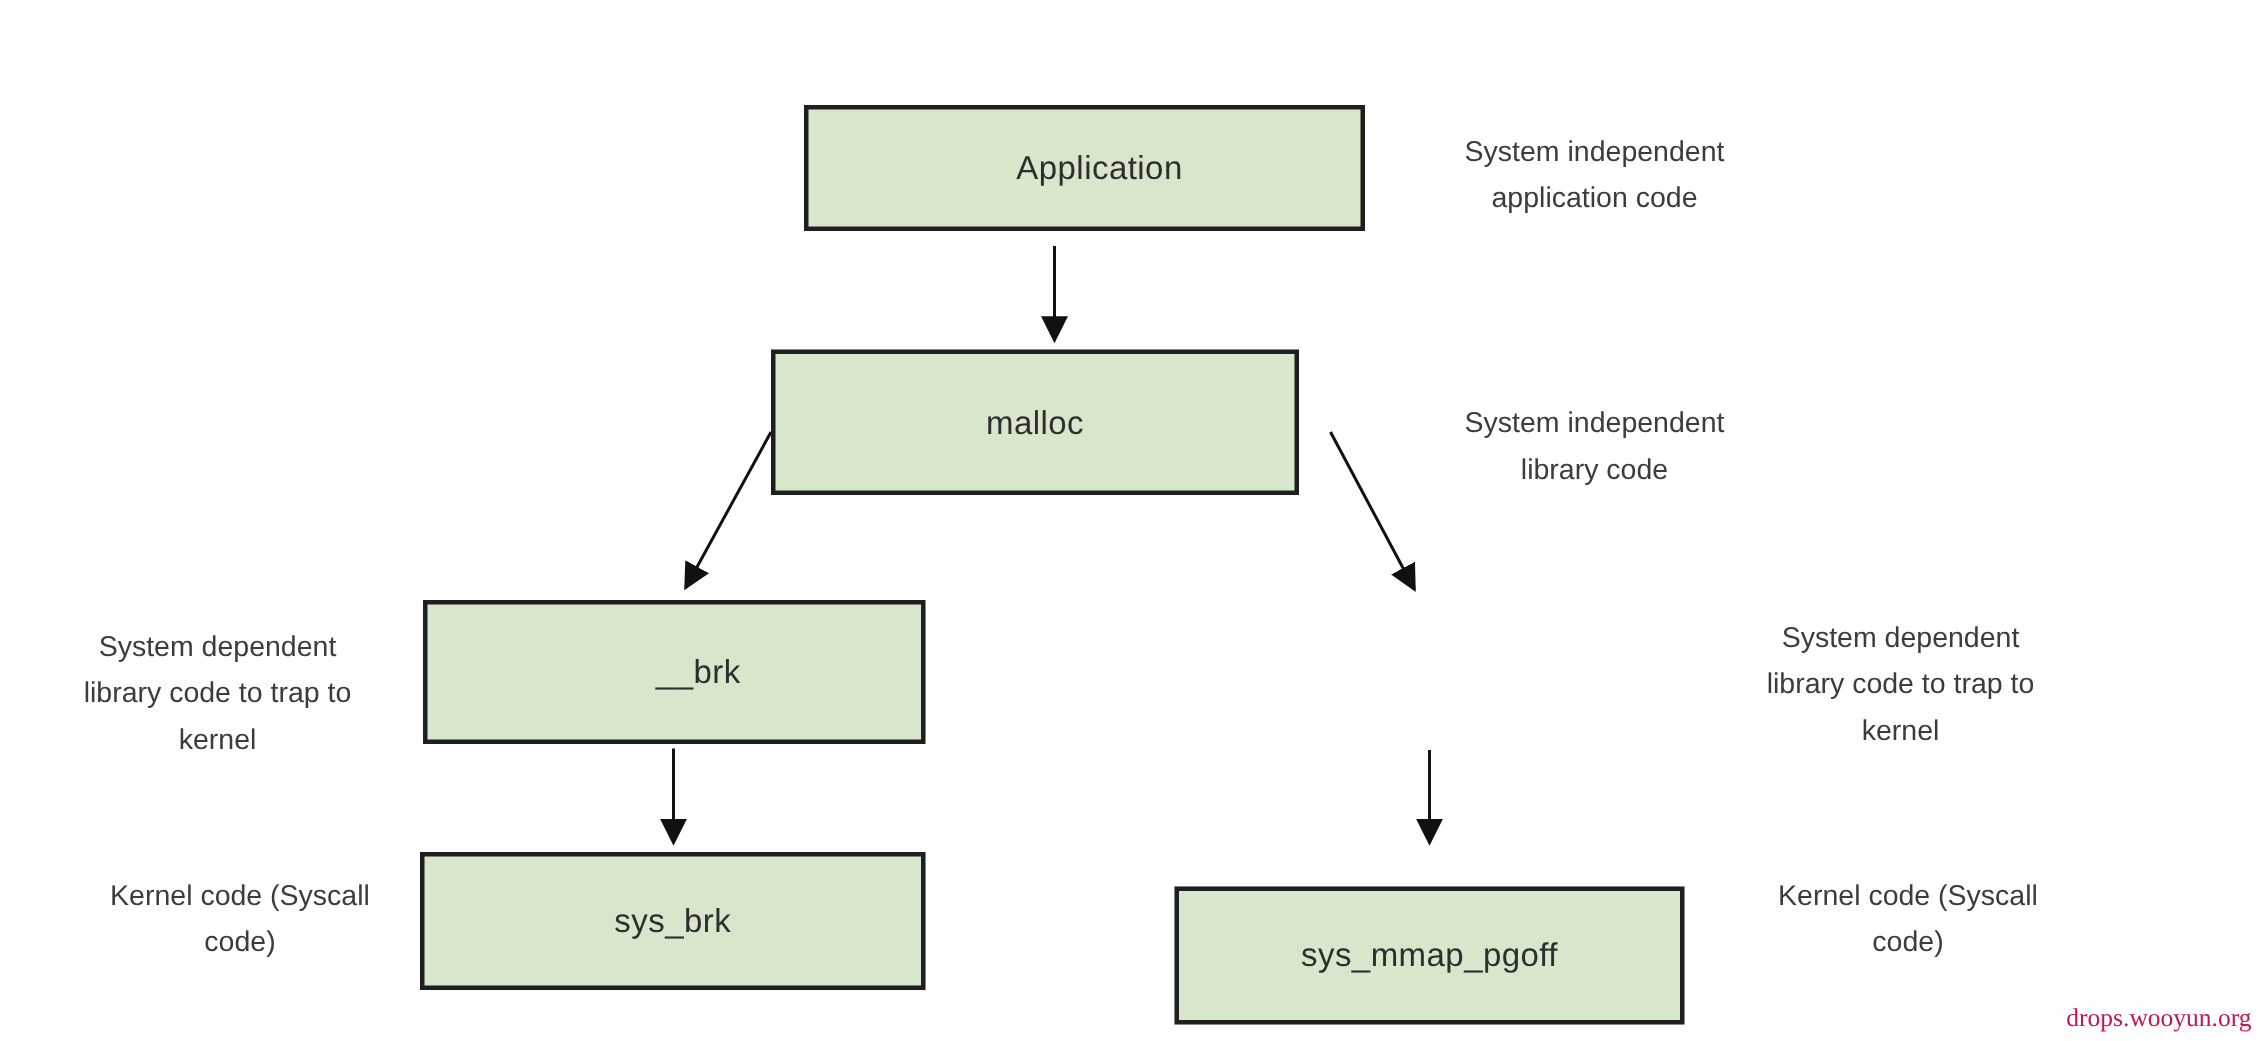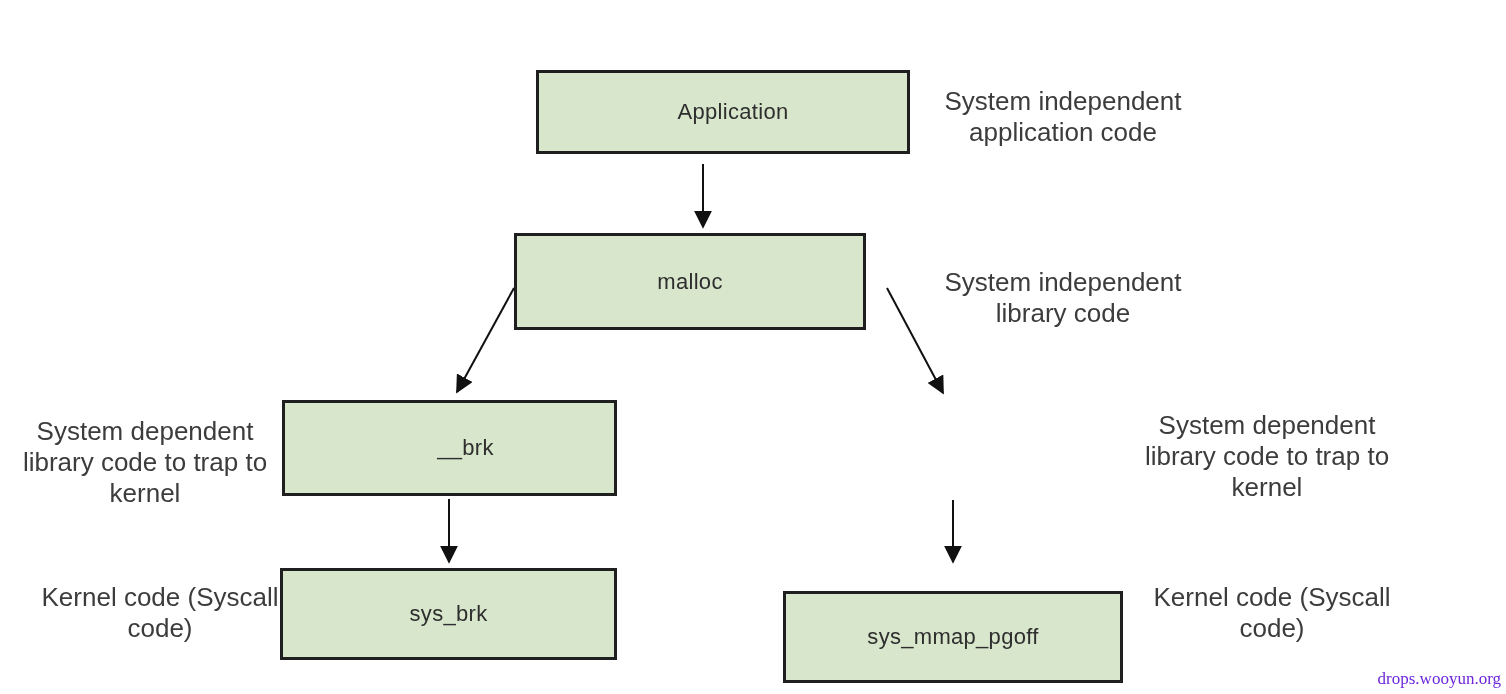--- a/index.html
+++ b/index.html
@@ -33,32 +33,32 @@
     display: flex;
     align-items: center;
     justify-content: center;
     font-size: 22px;
     color: var(--box-text);
     letter-spacing: 0.3px;
   }
   .note {
     position: absolute;
     text-align: center;
-    font-size: 26px;
+    font-size: 19px;
     line-height: 31px;
     color: var(--annotation-text);
     white-space: pre-line;
   }
   .footer-watermark {
     position: absolute;
     right: 5px;
     bottom: 5px;
     font-family: "Liberation Serif", serif;
     font-size: 17px;
-    color: #6d28d9;
+    color: #be185d;
   }
   
   #node-application { left: 536px; top: 70px;  width: 374px; height: 84px; padding-left: 20px; }
   #node-malloc      { left: 514px; top: 233px; width: 352px; height: 97px; }
   #node-brk         { left: 282px; top: 400px; width: 335px; height: 96px; padding-left: 32px; }
   #node-mmap        { left: 783px; top: 401px; width: 340px; height: 96px; }
   #node-sys-brk     { left: 280px; top: 568px; width: 337px; height: 92px; }
   #node-sys-mmap    { left: 783px; top: 568px; width: 340px; height: 92px; margin-top: 23px; }
   
   #note-application { left: 923px;  top: 86px;  width: 280px; }

